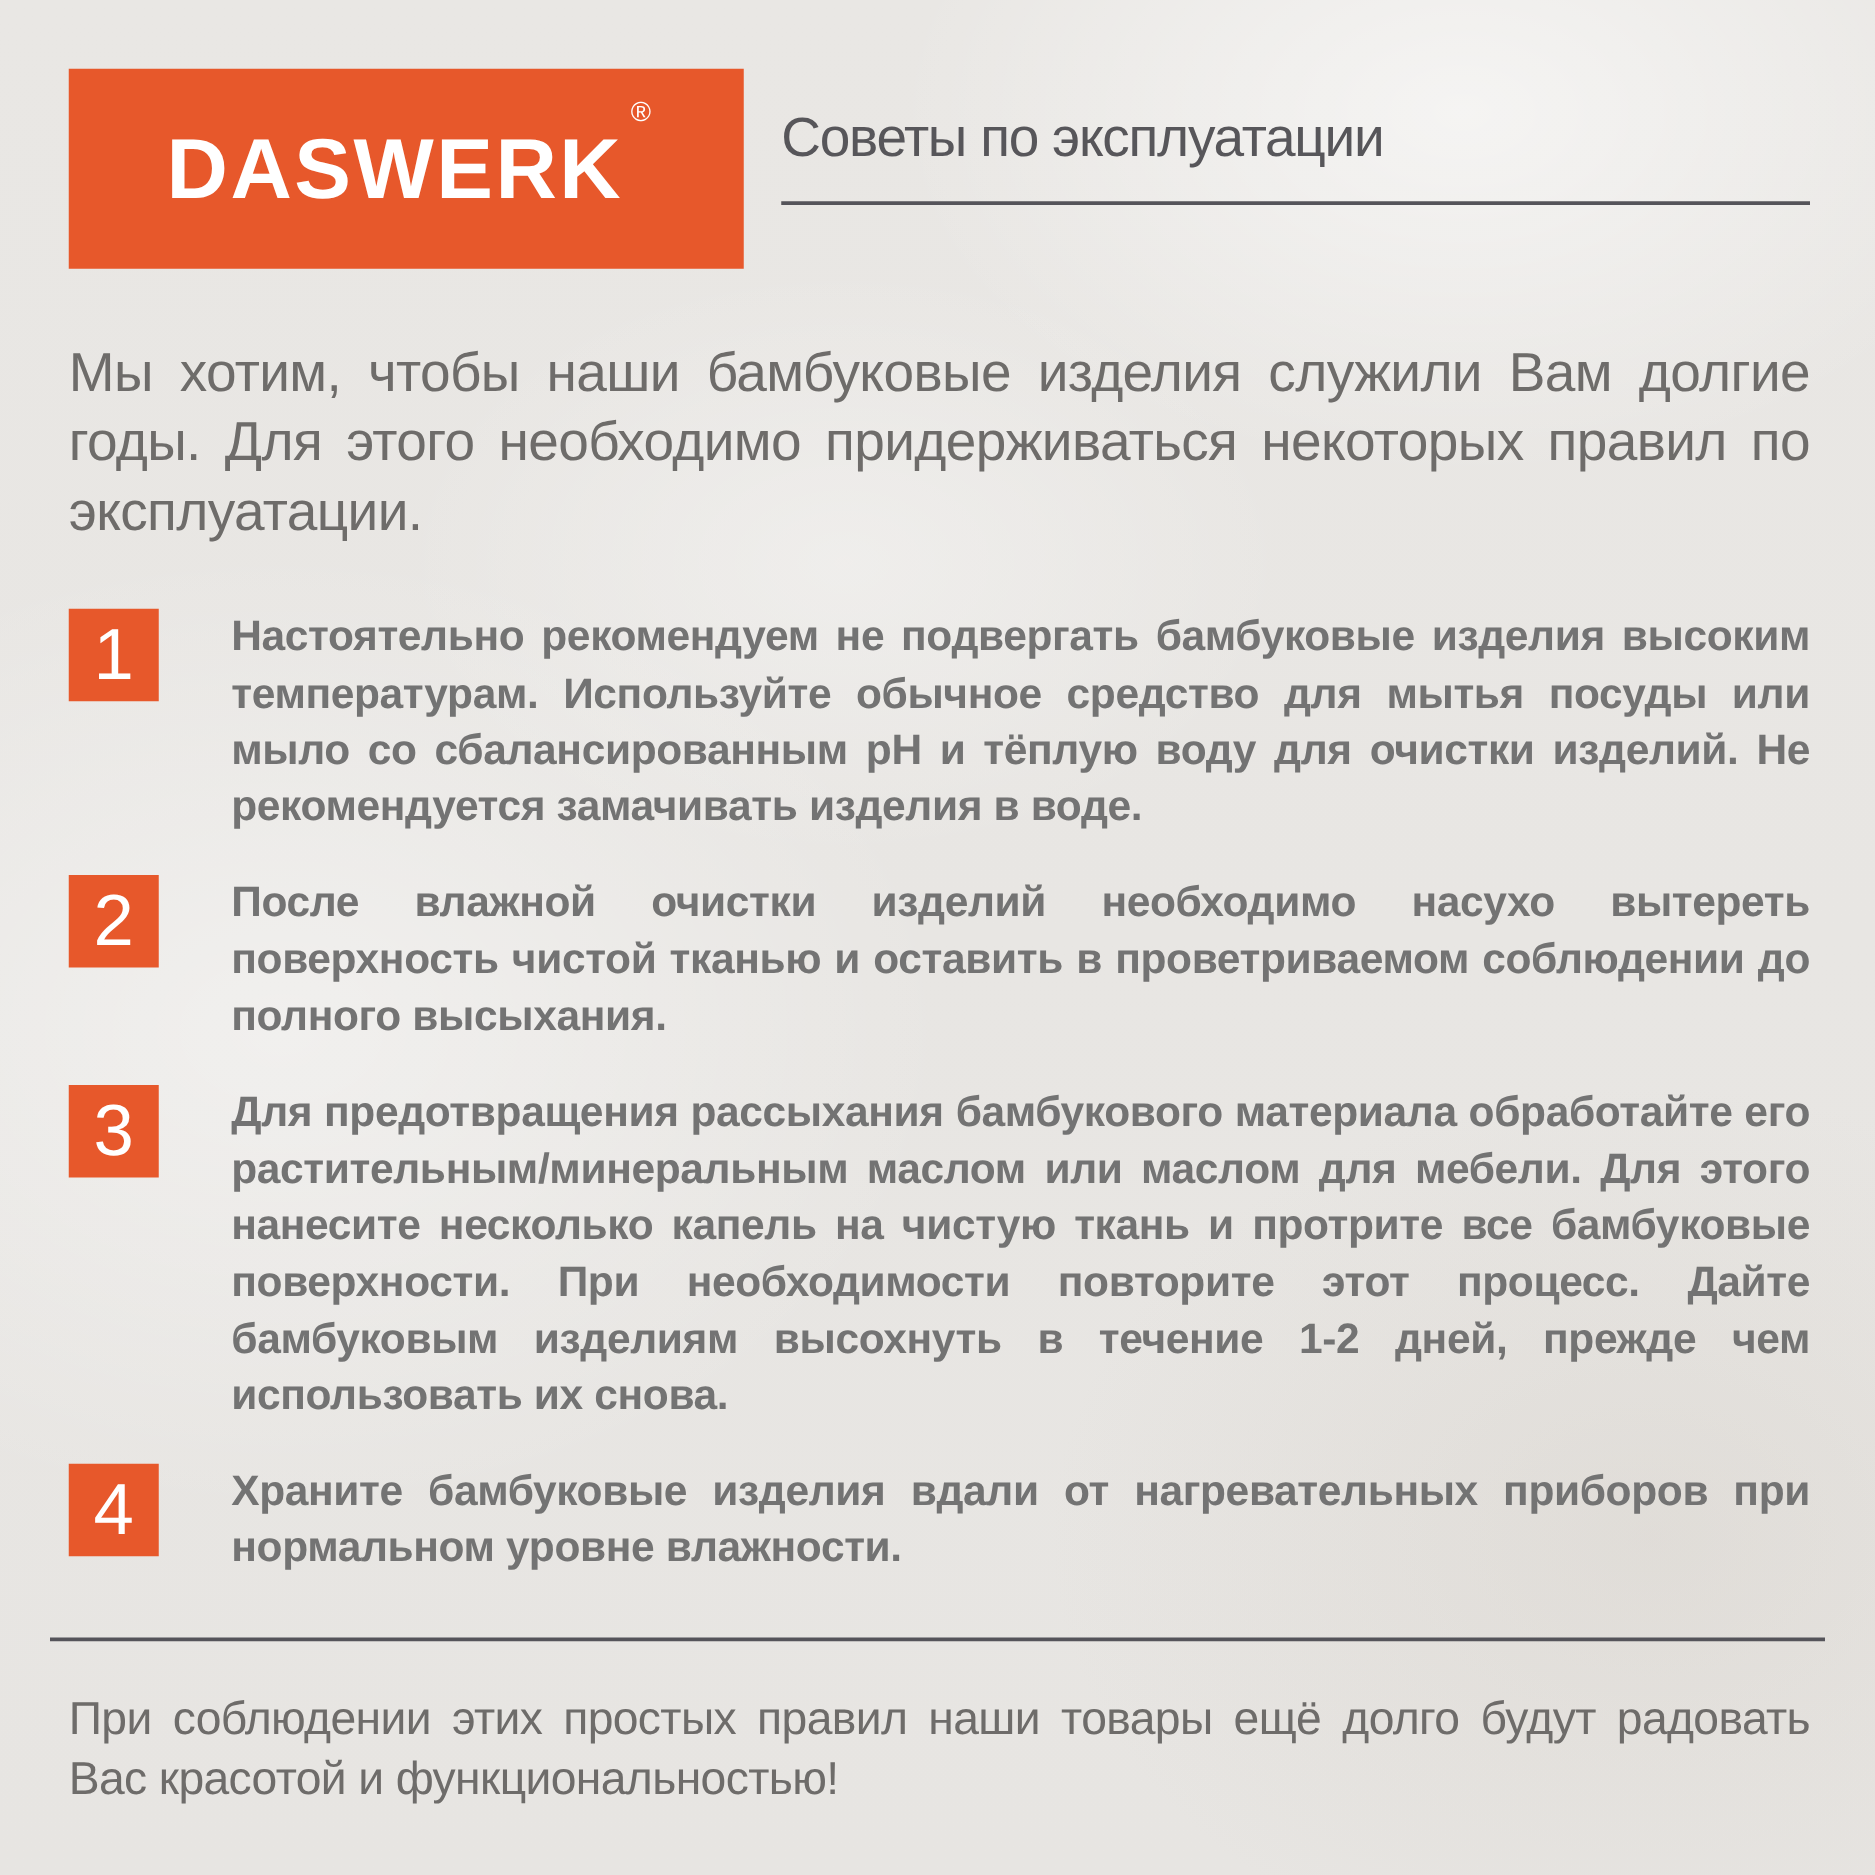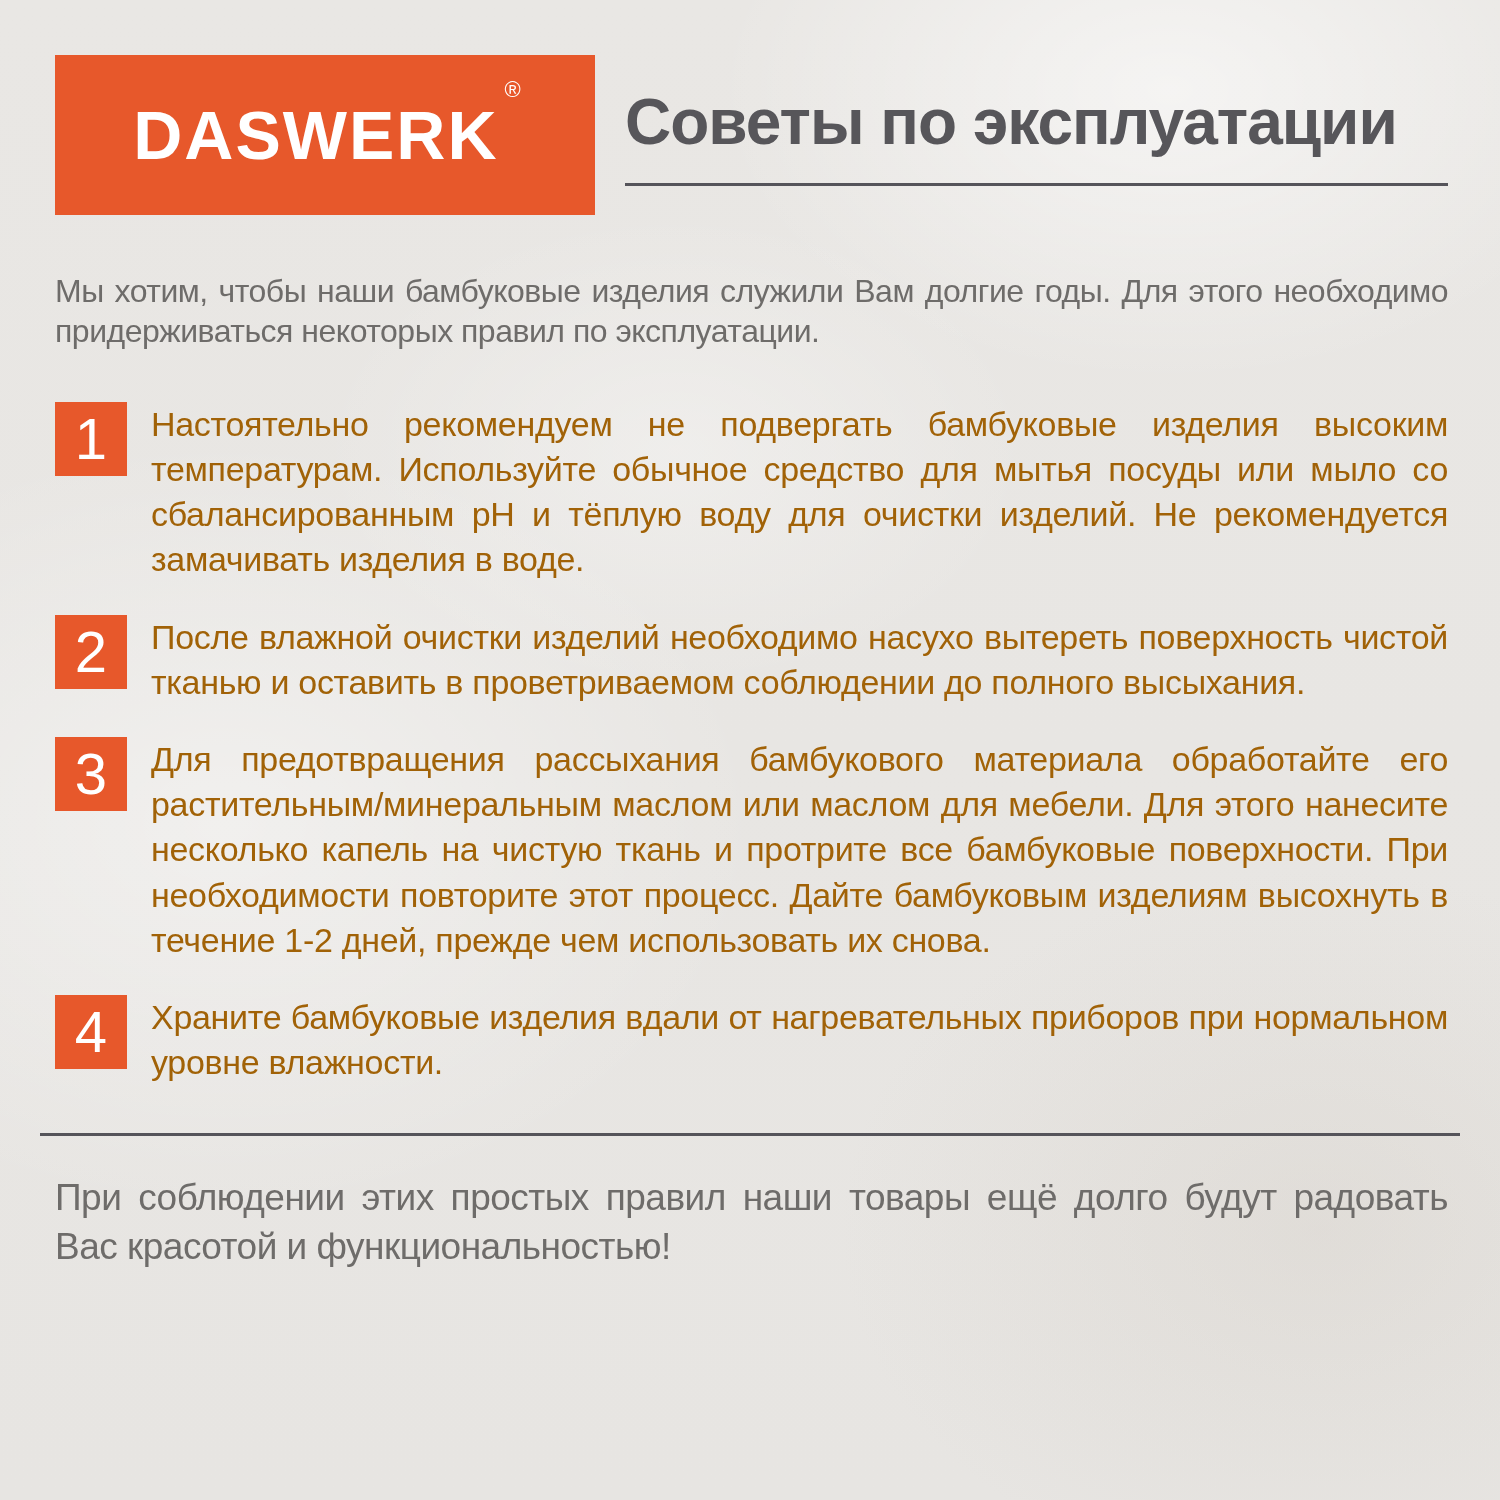--- a/index.html
+++ b/index.html
@@ -57,38 +57,38 @@
     left: 6px;
     font-weight: normal;
   }
   .title-col {
     flex: 1;
     padding-top: 32px;
     margin-left: 30px;
   }
   .page-title {
     margin: 0;
-    font-size: 64px;
-    font-weight: bold;
+    font-size: 44px;
+    font-weight: normal;
     letter-spacing: -1px;
     color: #57565A;
     line-height: 1.1;
     white-space: nowrap;
   }
   .title-underline {
     margin-top: 26px;
     height: 3px;
     background: #55545A;
     width: 100%;
   }
 
   
   .intro {
     margin-top: 56px;
-    font-size: 32px;
+    font-size: 44px;
     line-height: 1.26;
     letter-spacing: -0.5px;
     text-align: justify;
     color: #6E6C6A;
   }
 
   
   .tips {
     margin-top: 50px;
   }
@@ -103,26 +103,27 @@
     height: 74px;
     background: var(--accent, #E7582B);
     color: #FFFFFF;
     font-size: 58px;
     line-height: 74px;
     text-align: center;
     font-weight: normal;
   }
   .tip-text {
     flex: 1;
-    margin-left: 24px;
+    margin-left: 58px;
     font-size: 34px;
     line-height: 1.33;
     letter-spacing: -0.3px;
     text-align: justify;
-    color: #a16207;
+    color: #737373;
+    font-weight: bold;
   }
 
   
   .footer-divider {
     height: 3px;
     background: #55545A;
     margin: 48px -12px 0 -15px;
   }
   .footer-message {
     margin-top: 38px;

